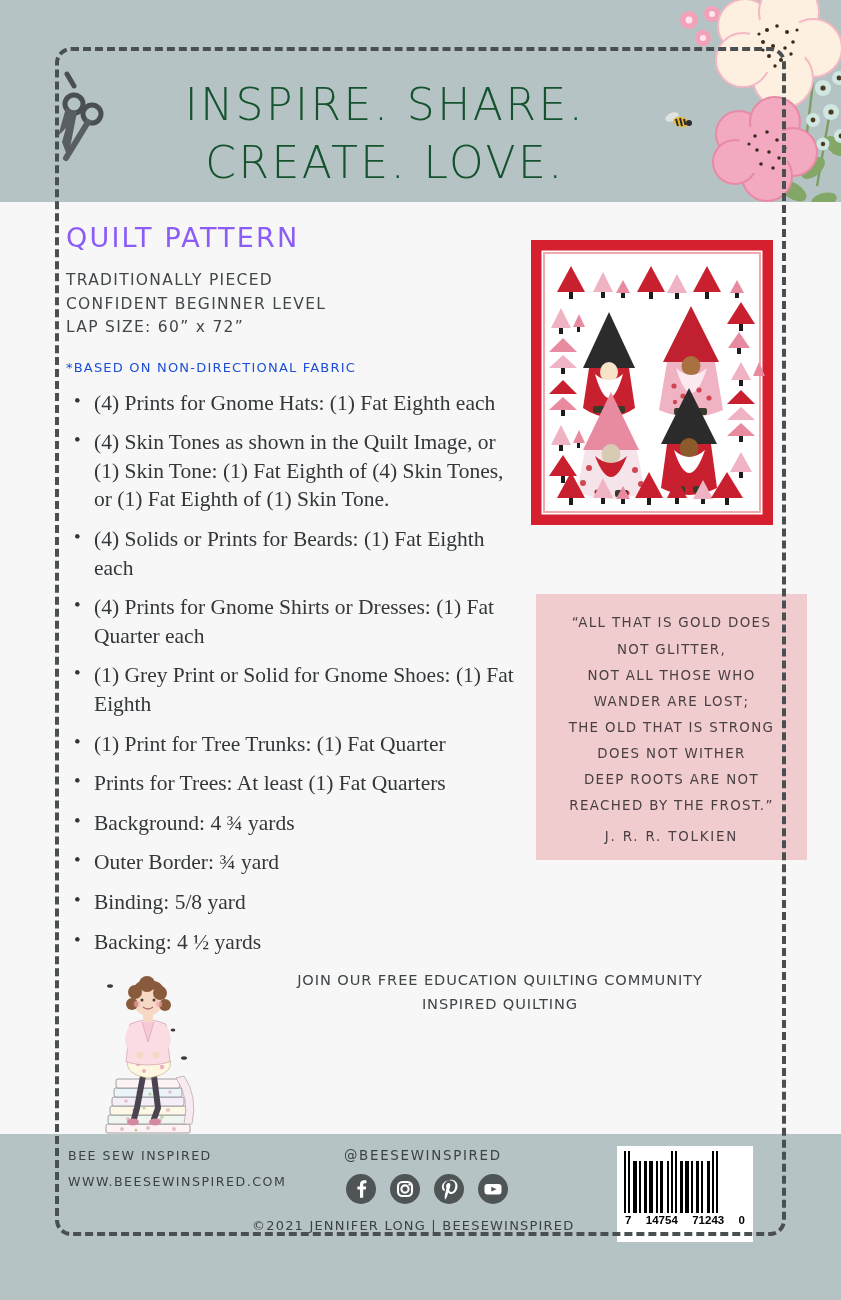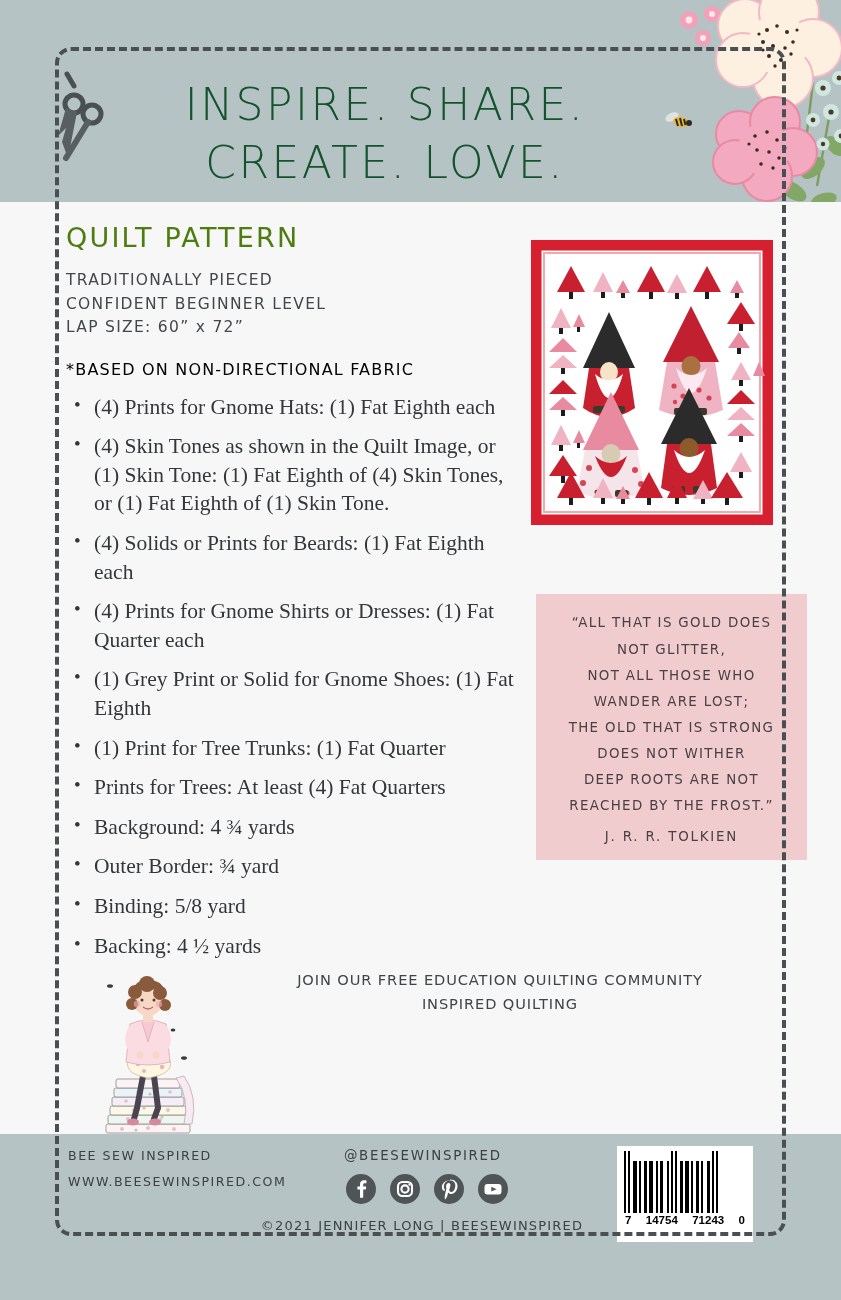--- a/index.html
+++ b/index.html
@@ -63,21 +63,21 @@
   .bee-top { position: absolute; left: 664px; top: 110px; width: 30px; height: 22px; z-index: 7; }
 
   
   .col-left { position: absolute; left: 66px; top: 222px; width: 452px; }
 
   .h-quilt {
     font-family: "DejaVu Sans", sans-serif;
     font-size: 27px;
     font-weight: 400;
     letter-spacing: 2.2px;
-    color: #4d7c0f;
+    color: #8b5cf6;
     margin-bottom: 16px;
   }
   .sub-lines {
     font-family: "DejaVu Sans", sans-serif;
     font-size: 15.5px;
     letter-spacing: 1.3px;
     line-height: 1.52;
     color: #42474a;
     margin-bottom: 20px;
   }
@@ -85,23 +85,23 @@
     background: #b6c3c4;
     width: 375px;
     padding: 5px 0 5px 18px;
     font-family: "DejaVu Sans", sans-serif;
     font-size: 15px;
     letter-spacing: 1.4px;
     color: #3f4447;
   }
   .fabric-note {
     font-family: "DejaVu Sans", sans-serif;
-    font-size: 16px;
+    font-size: 13px;
     letter-spacing: 1.2px;
-    color: #000000;
+    color: #1d4ed8;
     margin-top: 6px;
     margin-bottom: 14px;
   }
 
   ul.reqs { list-style: none; }
   ul.reqs li {
     position: relative;
     font-family: "Liberation Serif", serif;
     font-size: 21.5px;
     line-height: 1.33;
@@ -178,21 +178,21 @@
     letter-spacing: 1.7px;
     color: #3c4144;
   }
   .socials {
     position: absolute; left: 346px; top: 1174px;
     display: flex; gap: 14px;
   }
   .socials .s-ico { width: 30px; height: 30px; }
   .copyright {
     position: absolute; left: 252px; top: 1218px;
-    width: 340px; text-align: center;
+    width: 340px; text-align: left;
     font-family: "DejaVu Sans", sans-serif;
     font-size: 13px;
     letter-spacing: 1.2px;
     color: #3c4144;
     white-space: nowrap;
   }
   .barcode {
     position: absolute; left: 617px; top: 1146px;
     width: 136px; height: 96px;
     background: #ffffff;
@@ -339,21 +339,21 @@
     </div>
     <div class="fabric-note">*BASED ON NON-DIRECTIONAL FABRIC</div>
 
     <ul class="reqs">
       <li>(4) Prints for Gnome Hats: (1) Fat Eighth each</li>
       <li>(4) Skin Tones as shown in the Quilt Image, or (1) Skin Tone: (1) Fat Eighth of (4) Skin Tones, or (1) Fat Eighth of (1) Skin Tone.</li>
       <li>(4) Solids or Prints for Beards: (1) Fat Eighth each</li>
       <li>(4) Prints for Gnome Shirts or Dresses: (1) Fat Quarter each</li>
       <li>(1) Grey Print or Solid for Gnome Shoes: (1) Fat Eighth</li>
       <li>(1) Print for Tree Trunks: (1) Fat Quarter</li>
-      <li>Prints for Trees: At least (4) Fat Quarters</li>
+      <li>Prints for Trees: At least (1) Fat Quarters</li>
       <li>Background: 4 ¾ yards</li>
       <li>Outer Border: ¾ yard</li>
       <li>Binding: 5/8 yard</li>
       <li>Backing: 4 ½ yards</li>
     </ul>
   </div>
 
   <div class="quilt-wrap">
     <svg class="quilt-svg" viewBox="0 0 242 285">
       <rect x="0" y="0" width="242" height="285" fill="#ffffff"></rect>

